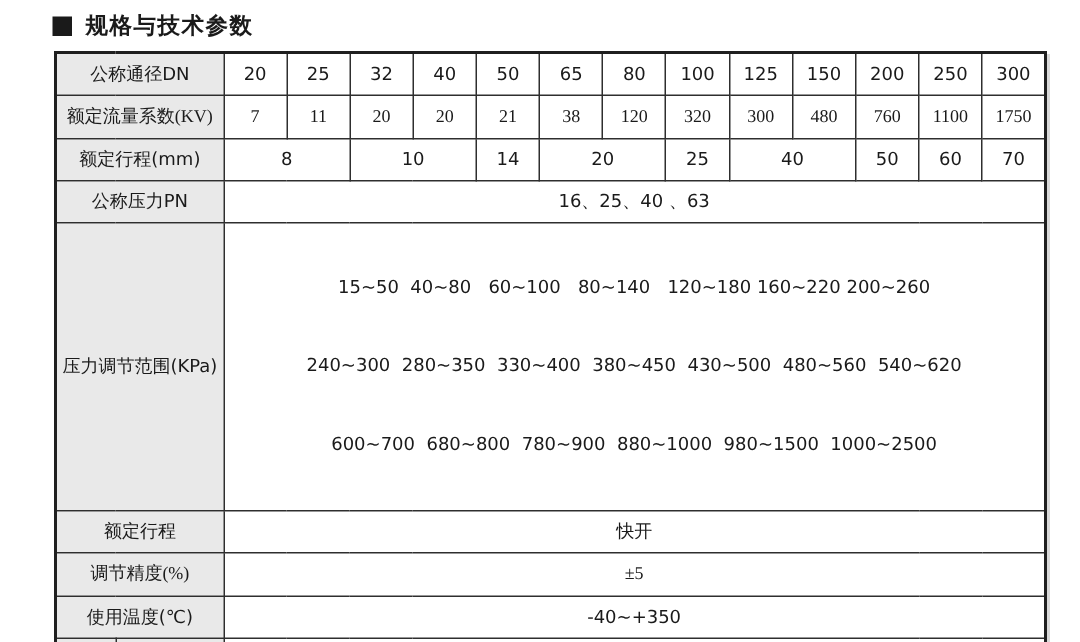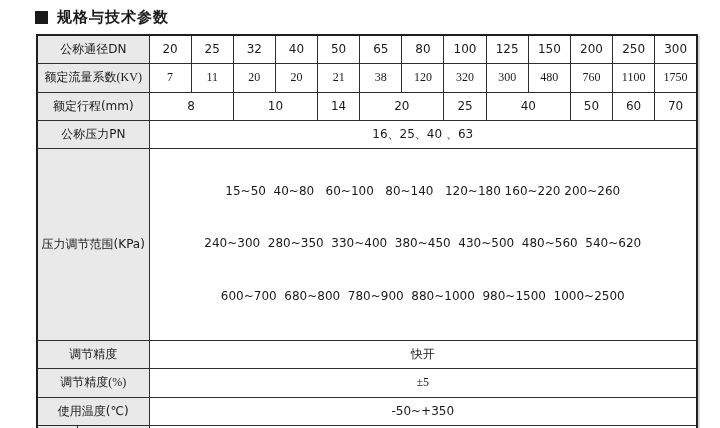--- a/index.html
+++ b/index.html
@@ -140,32 +140,32 @@
     <tr class="r56">
       <th class="lbl" colspan="2">压力调节范围(KPa)</th>
       <td colspan="13" class="pre">
         <div>15~50  40~80   60~100   80~140   120~180 160~220 200~260</div>
         <div>240~300  280~350  330~400  380~450  430~500  480~560  540~620</div>
         <div>600~700  680~800  780~900  880~1000  980~1500  1000~2500</div>
       </td>
     </tr>
 
     <tr class="r28">
-      <th class="lbl" colspan="2">调节精度</th>
+      <th class="lbl" colspan="2">额定行程</th>
       <td colspan="13">快开</td>
     </tr>
 
     <tr class="r29">
       <th class="lbl" colspan="2">调节精度(%)</th>
       <td colspan="13">±5</td>
     </tr>
 
     <tr class="r28">
       <th class="lbl" colspan="2">使用温度(℃)</th>
-      <td colspan="13">-50~+350</td>
+      <td colspan="13">-40~+350</td>
     </tr>
 
     <tr class="r28">
       <th class="lbl group" rowspan="2">
         
         
       </th>
       <th class="lbl">硬密封(l/h)</th>
       <td colspan="13" class="nowrap">单座：≤10⁻⁴阀额定容量（IV级）；双座、套筒：≤10⁻³阀额定容量（III级）</td>
     </tr>

